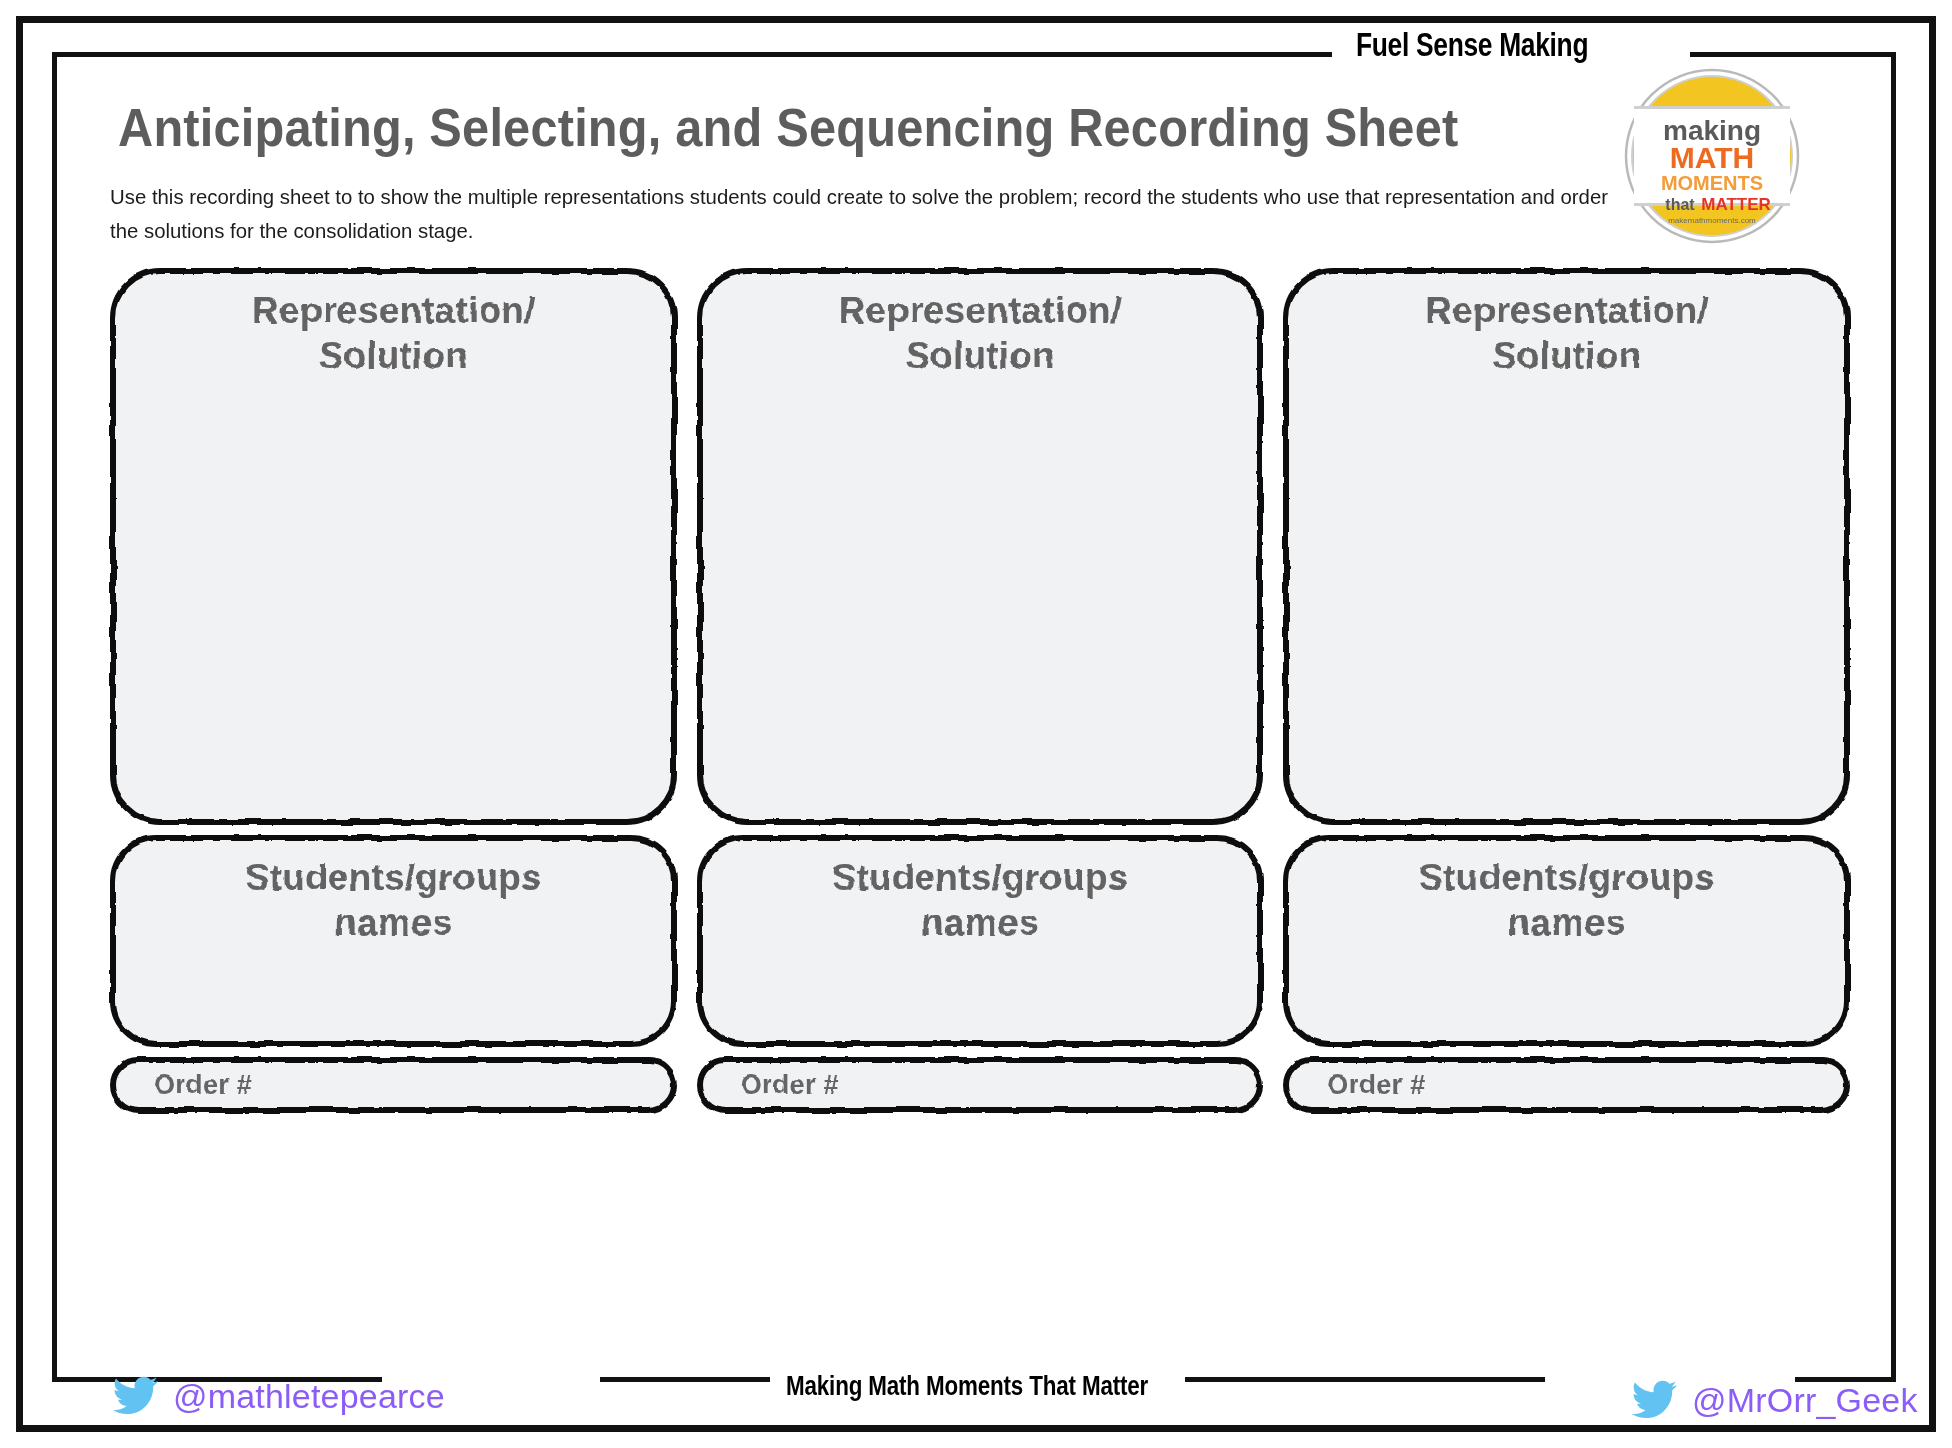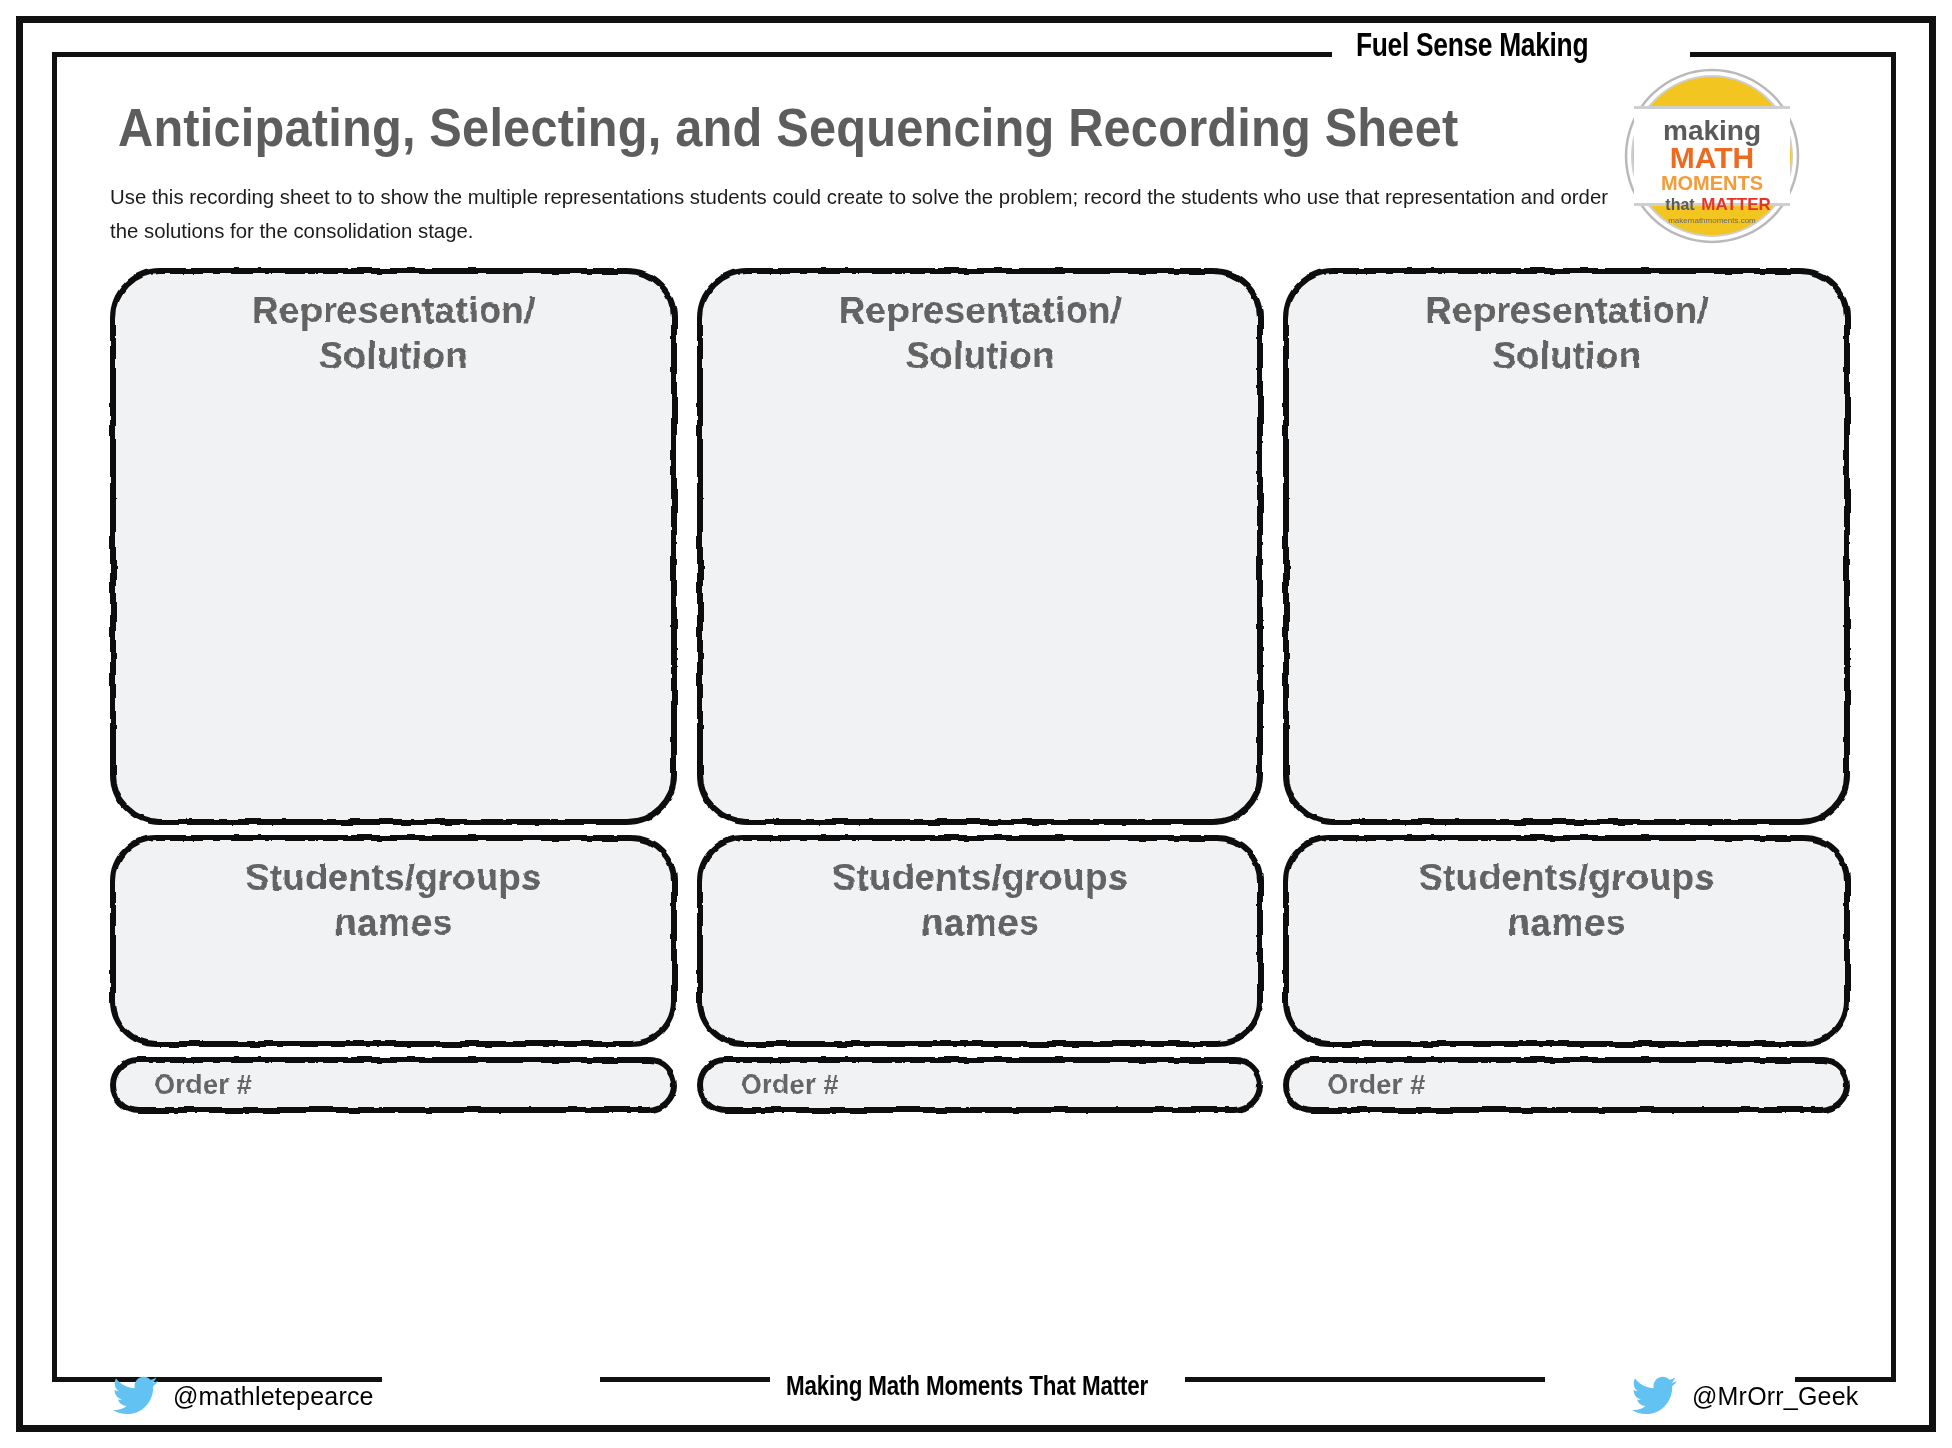--- a/index.html
+++ b/index.html
@@ -164,28 +164,28 @@
   
   .footer-item {
     position: absolute;
     display: flex;
     align-items: center;
     gap: 14px;
     top: 1372px;
     height: 48px;
   }
   .footer-left  { left: 113px; }
-  .footer-right { left: 1632px; }
+  .footer-right { left: 1632px; align-items: flex-end; }
 
   .twitter-icon { width: 46px; height: 40px; flex: 0 0 auto; }
   .twitter-icon svg { display: block; width: 46px; height: 40px; }
 
   .handle {
-    font-size: 25px;
-    color: #000000;
+    font-size: 34px;
+    color: #8b5cf6;
     letter-spacing: 0.2px;
     white-space: nowrap;
   }
 
   .footer-center {
     position: absolute;
     left: 786px;
     top: 1370px;
     font-family: "Liberation Sans Narrow", "Liberation Sans", sans-serif;
     font-size: 28px;

